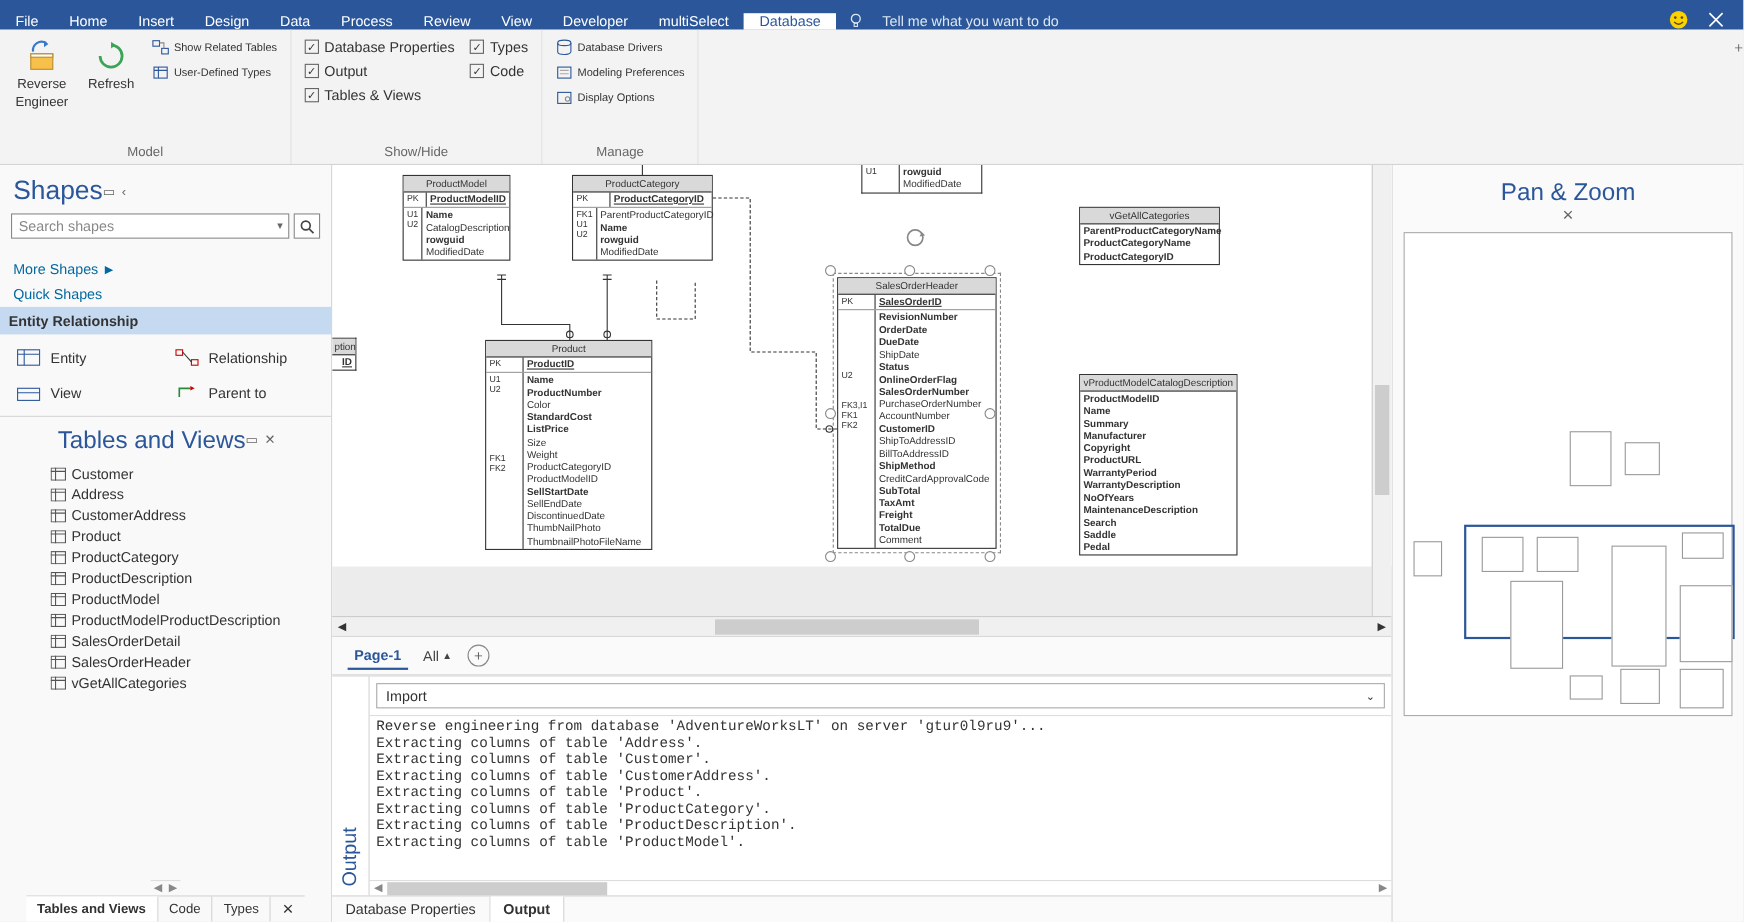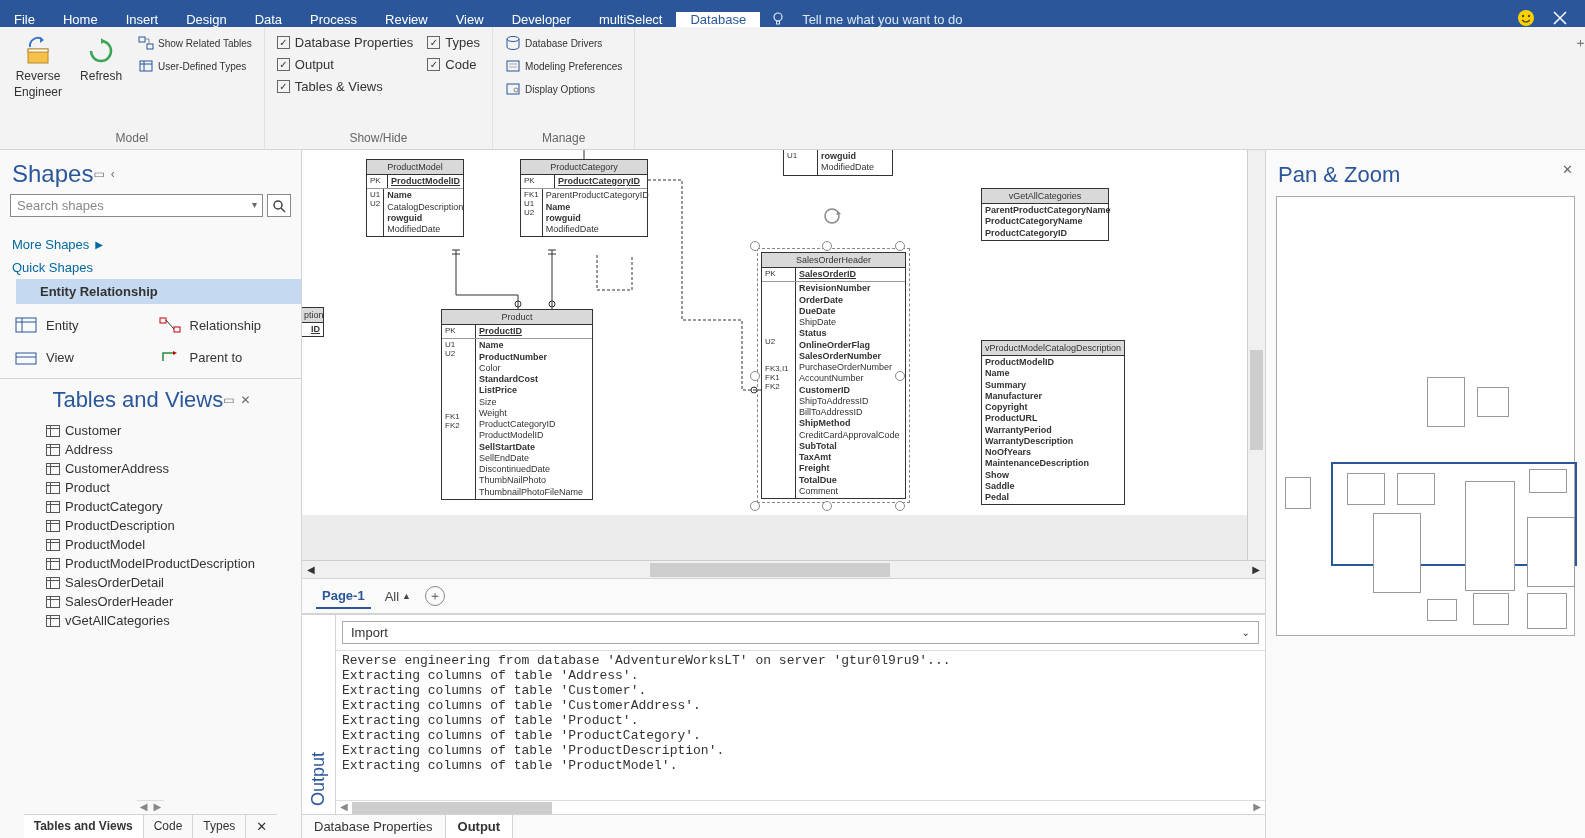--- a/index.html
+++ b/index.html
@@ -34,21 +34,21 @@
 
 
 .shapes-header { display: flex; align-items: center; padding: 10px 12px 6px 12px; }
 .shapes-header h2 { font-size: 24px; font-weight: 300; color: #2b579a; }
 .hdr-icons { display: flex; gap: 6px; color: #666; font-size: 12px; }
 .search-row { display: flex; padding: 0 10px; gap: 4px; margin-bottom: 8px; }
 .search-box { flex: 1; border: 1px solid #898989; padding: 3px 20px 3px 6px; font-size: 13px; color: #888; position: relative; background:#fff; }
 .search-box::after { content: '▾'; position: absolute; right: 5px; top: 4px; color: #666; font-size:10px; }
 .search-btn { width: 24px; border: 1px solid #898989; display: flex; align-items: center; justify-content: center; background:#fff; }
 .shapes-link { padding: 4px 12px; font-size: 13px; color: #0369a1; cursor: pointer; display:flex; align-items:center; gap:6px; }
-.shapes-cat { padding: 5px 24px; font-size: 13px; cursor: pointer; margin-left: 16px; }
+.shapes-cat { padding: 5px 8px; font-size: 13px; cursor: pointer; }
 .shapes-cat.active { background: #c5d9f1; font-weight: 600; }
 .shape-grid { display: grid; grid-template-columns: 1fr 1fr; padding: 8px 10px; gap: 6px; }
 .shape-item { display: flex; align-items: center; gap: 8px; padding: 4px; cursor: pointer; font-size: 13px; }
 .shape-item .sicon { width: 24px; height: 18px; display: flex; align-items: center; justify-content: center; }
 
 
 .tv-panel { border-top: 1px solid #d4d4d4; flex: 1; display: flex; flex-direction: column; overflow: hidden; align-items: center; }
 .tv-header { display: flex; align-items: center; justify-content: space-between; padding: 8px 10px 4px 12px; }
 .tv-header h2 { font-size: 22px; font-weight: 300; color: #2b579a; }
 .tv-list { flex: 1; overflow-y: auto; padding: 4px 0; }
@@ -91,21 +91,21 @@
 .output-label { writing-mode: vertical-rl; transform: rotate(180deg); padding: 8px 6px; font-size: 18px; color: #2b579a; font-weight:300; border-left:1px solid #d4d4d4; }
 .output-body { flex: 1; display: flex; flex-direction: column; }
 .output-dd { margin: 6px; border: 1px solid #aaa; padding: 3px 8px; display:flex; justify-content:space-between; align-items:center; font-size:13px; }
 .output-text { flex: 1; font-family: "Courier New", monospace; font-size: 13px; padding: 2px 6px; overflow: auto; white-space: pre; color:#333; border-top:1px solid #ddd; }
 
 .bottom-tabs { display: flex; border-top: 1px solid #d4d4d4; background: #fafafa; }
 .bottom-tab { padding: 4px 12px; font-size: 13px; border-right: 1px solid #d4d4d4; cursor:pointer; }
 .bottom-tab.active { font-weight: 600; background:#fff; }
 
 
-.pz-header { display: flex; align-items: flex-start; justify-content: space-between; padding: 4px 2px 8px 2px; }
+.pz-header { display: flex; align-items: center; justify-content: space-between; padding: 4px 2px 8px 2px; flex-direction: column; }
 .pz-header h2 { font-size: 22px; font-weight: 300; color: #2b579a; }
 .pz-canvas { border: 1px solid #aaa; height: 440px; background: #fff; position: relative; }
 .pz-view { position: absolute; border: 2px solid #2b579a; }
 .pz-mini { position:absolute; border:1px solid #999; background:#fff; }
 .pz-plus { position:absolute; right:-2px; top:34px; color:#666; }
 
 svg { display: block; }
 </style>
 </head>
 <body>
@@ -593,21 +593,21 @@
                 <div class="db-table-field bold">ProductModelID</div>
                 <div class="db-table-field bold">Name</div>
                 <div class="db-table-field bold">Summary</div>
                 <div class="db-table-field bold">Manufacturer</div>
                 <div class="db-table-field bold">Copyright</div>
                 <div class="db-table-field bold">ProductURL</div>
                 <div class="db-table-field bold">WarrantyPeriod</div>
                 <div class="db-table-field bold">WarrantyDescription</div>
                 <div class="db-table-field bold">NoOfYears</div>
                 <div class="db-table-field bold">MaintenanceDescription</div>
-                <div class="db-table-field bold">Show</div>
+                <div class="db-table-field bold">Search</div>
                 <div class="db-table-field bold">Saddle</div>
                 <div class="db-table-field bold">Pedal</div>
               </div>
             </div>
           </div>
           <svg width="900" height="365" style="position: absolute; left: 0px; top: 0px; pointer-events: none;">
 <path d="M154 100 L154 145 L216 145 L216 159" fill="none" stroke="#333"></path>
 <path d="M150 100 L158 100 M150 104 L158 104" stroke="#333"></path>
 <circle cx="216" cy="154" r="3" fill="none" stroke="#333"></circle>
 <path d="M250 100 L250 145 L250 145 L250 159" fill="none" stroke="#333"></path>

